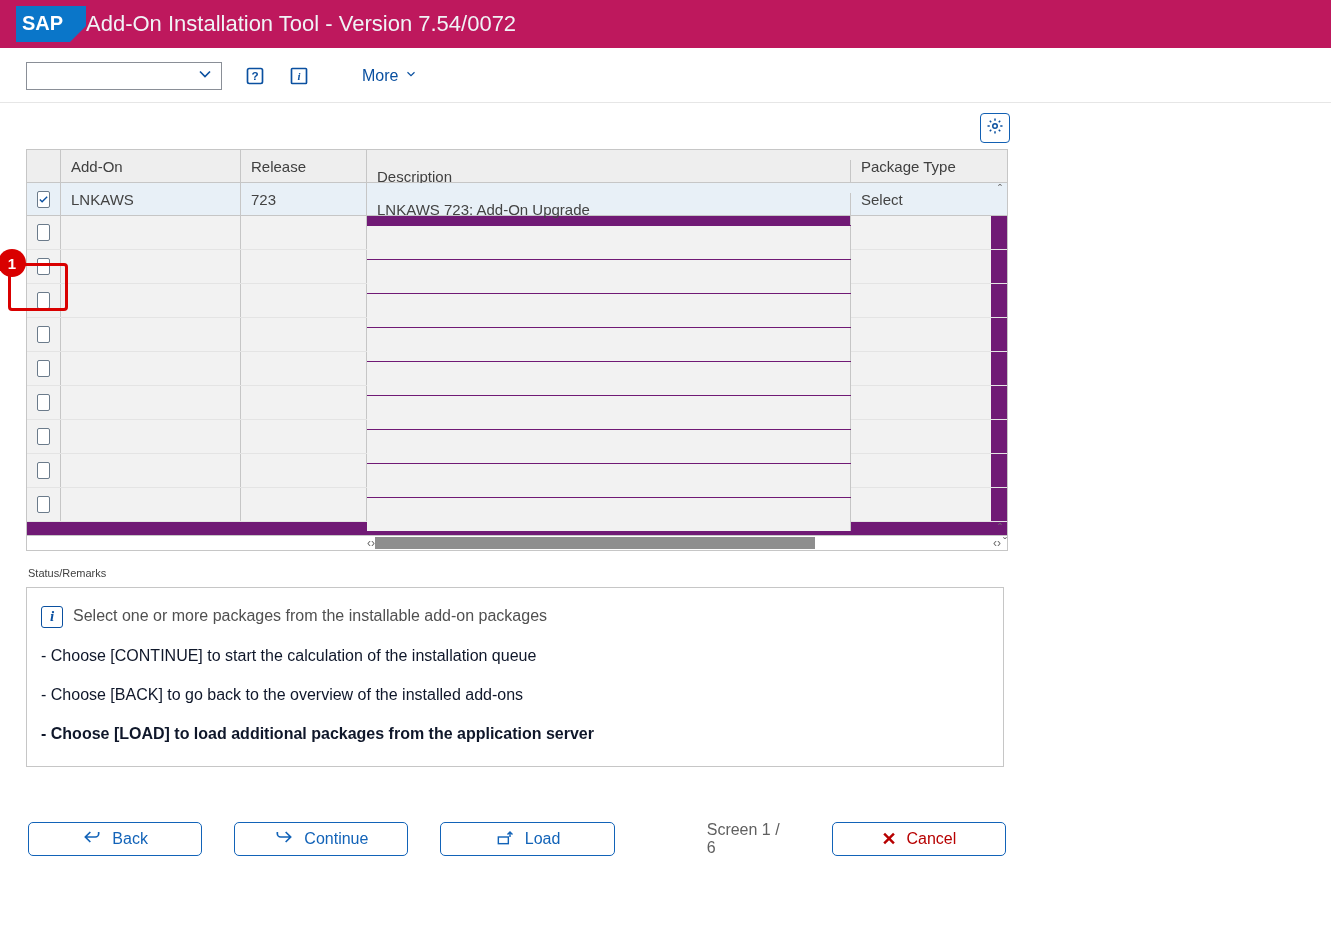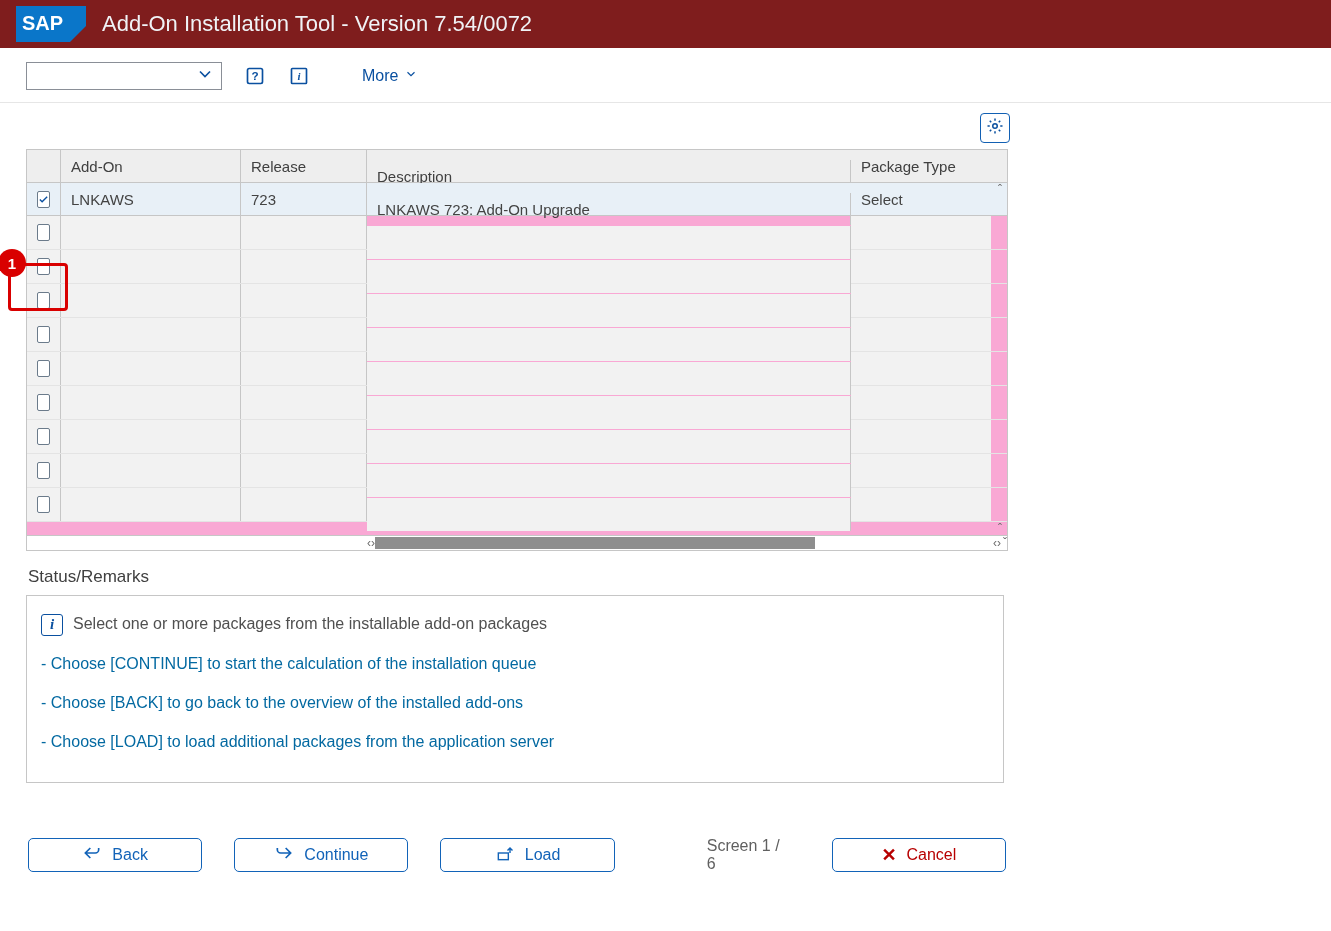--- a/index.html
+++ b/index.html
@@ -4,27 +4,26 @@
 <style>
 html, body {
   margin: 0;
   padding: 0;
   font-family: Arial, Helvetica, sans-serif;
   background: #fff;
   color: #434343;
   height: 100%;
 }
 .shell-header {
-  background: #7f1d1d;
+  background: #be185d;
   color: #e6ecef;
   display: flex;
   align-items: center;
   height: 48px;
   padding: 0 16px;
-  gap: 16px;
 }
 .sap-logo {
   position: relative;
   width: 70px;
   height: 36px;
   overflow: hidden;
 }
 .sap-logo svg { position: absolute; top: 0; left: 0; }
 .shell-title {
   flex: 1;
@@ -122,21 +121,21 @@
 }
 .col-sep { border-right: 1px solid #c6c6c6; }
 .col-chk { width: 34px; justify-content:center; padding:0; }
 .col-addon { width: 180px; }
 .col-release { width: 126px; }
 .col-desc { width: 484px; margin-top: 20px; }
 .col-type  { width: 140px; }
 .trow.filled { background: #e8f0f7; border-bottom: 1px solid #c6c6c6; }
 .trow.empty  { border-bottom: 1px solid #e4e4e4; height: 34px; }
 .trow.empty .col { background:#f2f2f2; }
-.tbody-area { flex: 1; overflow: hidden; background:#f9a8d4; }
+.tbody-area { flex: 1; overflow: hidden; background:#701a75; }
 .chk {
   width:15px; height:15px;
   border:1px solid #6b7b8b;
   border-radius:2px;
   display:flex; align-items:center; justify-content:center;
   background:#fff;
 }
 .chk.checked svg { display:block; }
 .chk svg { display:none; }
 .callout {
@@ -168,44 +167,44 @@
   height:14px;
   display:flex;
   align-items:center;
   border-top:1px solid #c6c6c6;
   font-size:12px;
   color:#6c6c6c;
 }
 .hscroll-row .seg1 { width: 340px; }
 .hscroll-row .thumb { height:12px; background:#8e8e8e; width:440px; }
 .hscroll-row .gap { flex:1; }
-.status-title { font-size:17px; margin:16px 2px 8px 2px; color:#404040; }
+.status-title { font-size:11px; margin:16px 2px 8px 2px; color:#404040; }
 .remarks-box {
   width:978px;
   border:1px solid #c6c6c6;
   padding:18px 14px 18px 14px;
   box-sizing:border-box;
   color:#505050;
   font-size:16px;
   line-height: 1.3;
 }
 .remarks-box .line { margin: 0 0 18px 0; display:flex; align-items:flex-start; gap:10px; }
-.remarks-box .line:last-child { margin-bottom:12px; }
+.remarks-box .line:last-child { margin-bottom:4px;font-weight:bold; }
 .info-i {
   width:20px;height:20px;
   border:1.5px solid #0a50a0;
   border-radius:3px;
   color:#0a50a0;
   font-family: "Times New Roman", serif;
   font-weight:bold;
   font-size:15px;
   display:flex;align-items:center;justify-content:center;
   font-style: italic;
 }
-.sub { margin-left:30px; color:#0369a1; }
+.sub { margin-left:30px; color:#0f172a; }
 .footer-row {
   display:flex;
   align-items:center;
   gap:32px;
   margin:54px 2px 8px 2px;
   width:978px;
 }
 .pill {
   border:1px solid #1263b8;
   border-radius:5px;

